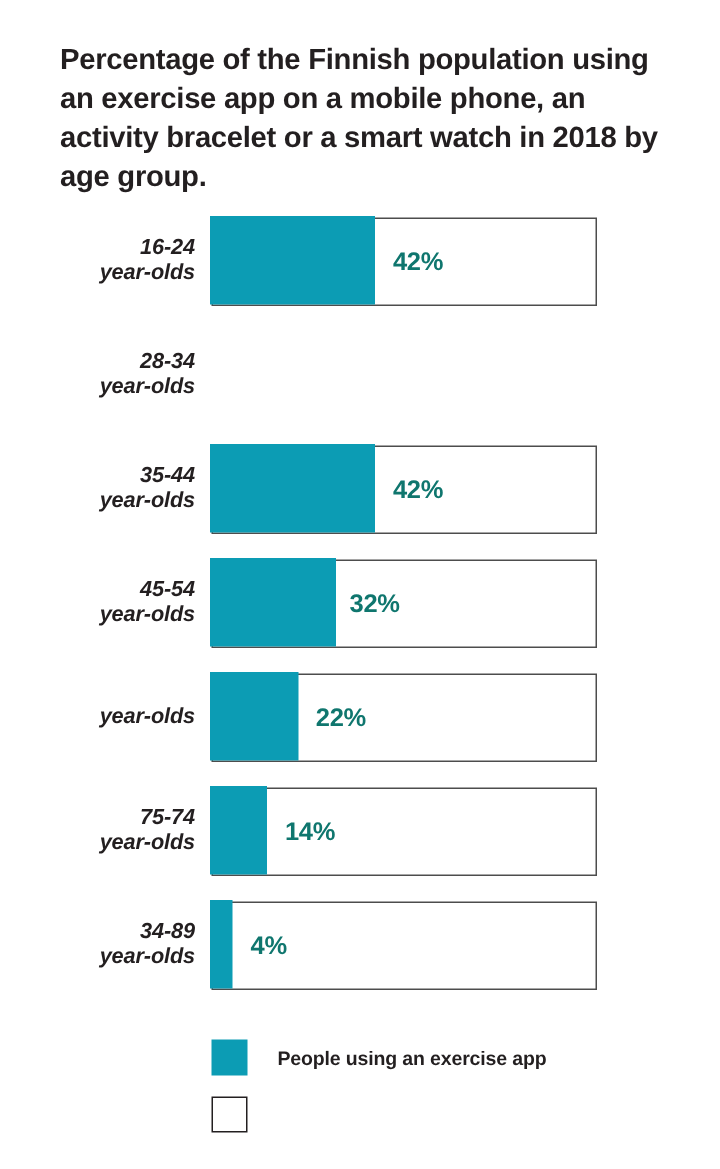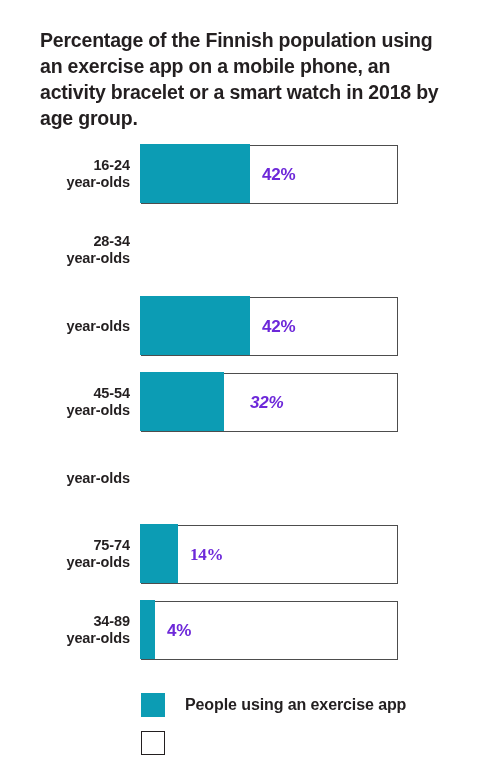--- a/index.html
+++ b/index.html
@@ -57,21 +57,21 @@
     top: 50%;
     transform: translateY(-50%);
     width: 130px;
     text-align: right;
     font-size: 14.5px;
     font-weight: bold;
     line-height: 1.22;
     letter-spacing: -0.1px;
     color: #231f20;
   }
-  .row-label .lab-line { display: block; }
+  .row-label .lab-line { display: block; font-style: italic; }
 
   .track {
     position: absolute;
     left: 141px;
     top: 0;
     width: 257px;
     height: 59px;
     box-sizing: border-box;
     border: 1.6px solid #4d4d4d;
     background: #ffffff;
@@ -84,21 +84,21 @@
     height: 59px;
     background: #0c9cb4;
   }
 
   .value {
     position: absolute;
     top: 50%;
     transform: translateY(-50%);
     font-size: 17px;
     font-weight: bold;
-    color: #6d28d9;
+    color: #0f766e;
     letter-spacing: -0.2px;
     white-space: nowrap;
   }
 
   
   .legend {
     position: absolute;
     left: 141px;
     top: 689px;
     width: 330px;
@@ -118,21 +118,21 @@
   .swatch.filled {
     background: #0c9cb4;
     border: none;
   }
   .swatch.outline {
     background: #ffffff;
     border: 1.6px solid #231f20;
   }
   .legend-label {
     margin-left: 20px;
-    font-size: 16px;
+    font-size: 13px;
     font-weight: bold;
     color: #231f20;
     letter-spacing: -0.1px;
   }
 </style>
 </head>
 <body>
 
 <div class="page">
 
@@ -153,53 +153,58 @@
 
     <div class="row">
       <div class="row-label">
         <span class="lab-line">28-34</span>
         <span class="lab-line">year-olds</span>
       </div>
     </div>
 
     <div class="row">
       <div class="row-label">
+        <span class="lab-line">35-44</span>
         <span class="lab-line">year-olds</span>
       </div>
       <div class="track">
         <div class="fill" style="width: 109.54px;"></div>
         <div class="value" style="left: 119.94px;">42%</div>
       </div>
     </div>
 
     <div class="row">
       <div class="row-label">
         <span class="lab-line">45-54</span>
         <span class="lab-line">year-olds</span>
       </div>
       <div class="track">
         <div class="fill" style="width: 83.84px;"></div>
-        <div class="value" style="left: 108px; font-style: italic;">32%</div>
-      </div>
-    </div>
-
-    <div class="row">
-      <div class="row-label">
-        <span class="lab-line">year-olds</span>
+        <div class="value" style="left: 91px;">32%</div>
+      </div>
+    </div>
+
+    <div class="row">
+      <div class="row-label">
+        <span class="lab-line">year-olds</span>
+      </div>
+      <div class="track">
+        <div class="fill" style="width: 58.14px;"></div>
+        <div class="value" style="left: 68.54px;">22%</div>
       </div>
     </div>
 
     <div class="row">
       <div class="row-label">
         <span class="lab-line">75-74</span>
         <span class="lab-line">year-olds</span>
       </div>
       <div class="track">
         <div class="fill" style="width: 37.58px;"></div>
-        <div class="value" style="left: 47.98px; font-family: Liberation Serif, serif;">14%</div>
+        <div class="value" style="left: 47.98px;">14%</div>
       </div>
     </div>
 
     <div class="row">
       <div class="row-label">
         <span class="lab-line">34-89</span>
         <span class="lab-line">year-olds</span>
       </div>
       <div class="track">
         <div class="fill" style="width: 14.6px;"></div>

